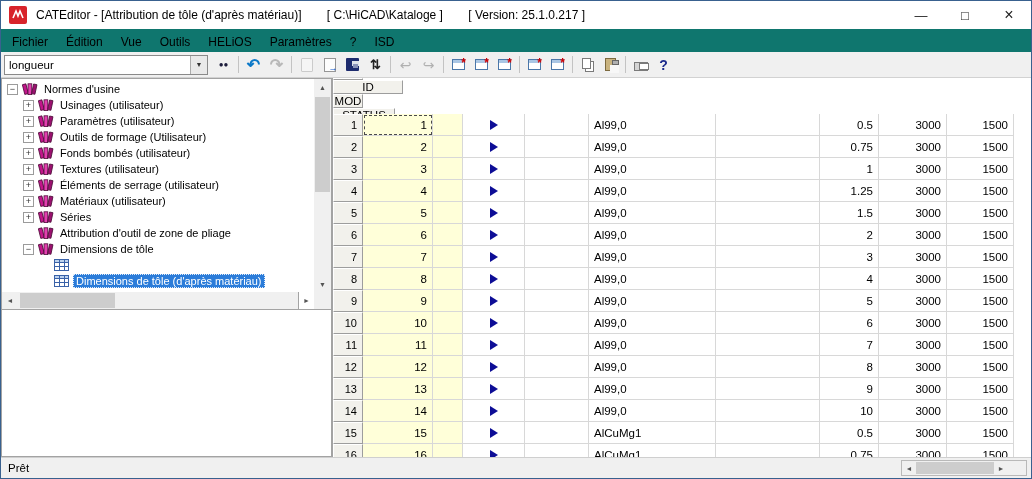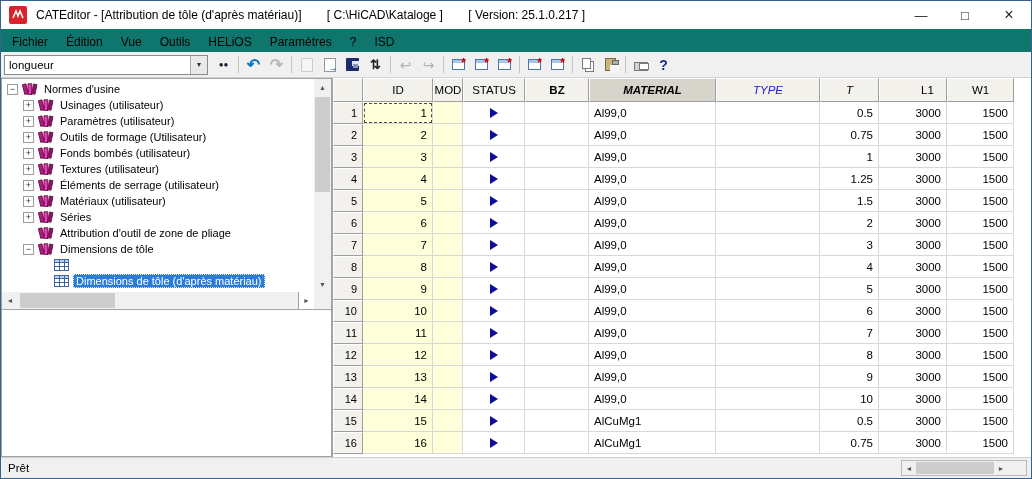--- a/index.html
+++ b/index.html
@@ -70,21 +70,21 @@
   .sarrow.top{top:0;} .sarrow.bottom{bottom:0;}
   .hscroll{position:absolute;left:0;bottom:0;right:17px;height:17px;background:#f0f0f0;}
   .hthumb{position:absolute;left:18px;top:1px;bottom:1px;width:95px;background:#cdcdcd;}
   .harrow{position:absolute;top:0;width:16px;height:17px;display:flex;align-items:center;justify-content:center;font-size:7px;color:#555;}
   .harrow.left{left:0;} .harrow.right{right:0;}
   .scorner{position:absolute;right:0;bottom:0;width:17px;height:17px;background:#f0f0f0;}
   .lower-panel{flex:1;border:1px solid #a3a3a3;border-top:none;background:#fff;}
 
   
   .right{flex:1;border-left:1px solid #a3a3a3;overflow:hidden;background:#fff;}
-  .grid-header-row{display:flex;height:24px;}
+  .grid-header-row{display:flex;height:36px;flex-direction:column;}
   .gh{flex:none;background:#f2f1ec;border-top:1px solid #fff;border-left:1px solid #fff;border-right:1px solid #9d9d9d;border-bottom:1px solid #9d9d9d;display:flex;align-items:center;justify-content:center;font-size:11.5px;color:#000;}
   .gh.pressed{background:#d7d4cc;}
   .grow{display:flex;height:22px;}
   .gcell{flex:none;border-right:1px solid #d8d8d8;border-bottom:1px solid #d8d8d8;font-size:11.5px;display:flex;align-items:center;padding:0 5px;background:#fff;color:#000;}
   .gcell.yellow{background:#ffffd9;}
   .gcell.focus{outline:1px dashed #4a4a4a;outline-offset:-2px;}
   .rownum{flex:none;background:#f2f1ec;border-top:1px solid #fff;border-left:1px solid #fff;border-right:1px solid #9d9d9d;border-bottom:1px solid #9d9d9d;display:flex;align-items:center;justify-content:flex-end;padding-right:5px;font-size:11px;color:#000;}
   .play{width:0;height:0;border-left:8px solid #0d0d96;border-top:5px solid transparent;border-bottom:5px solid transparent;display:inline-block;}
 
   

